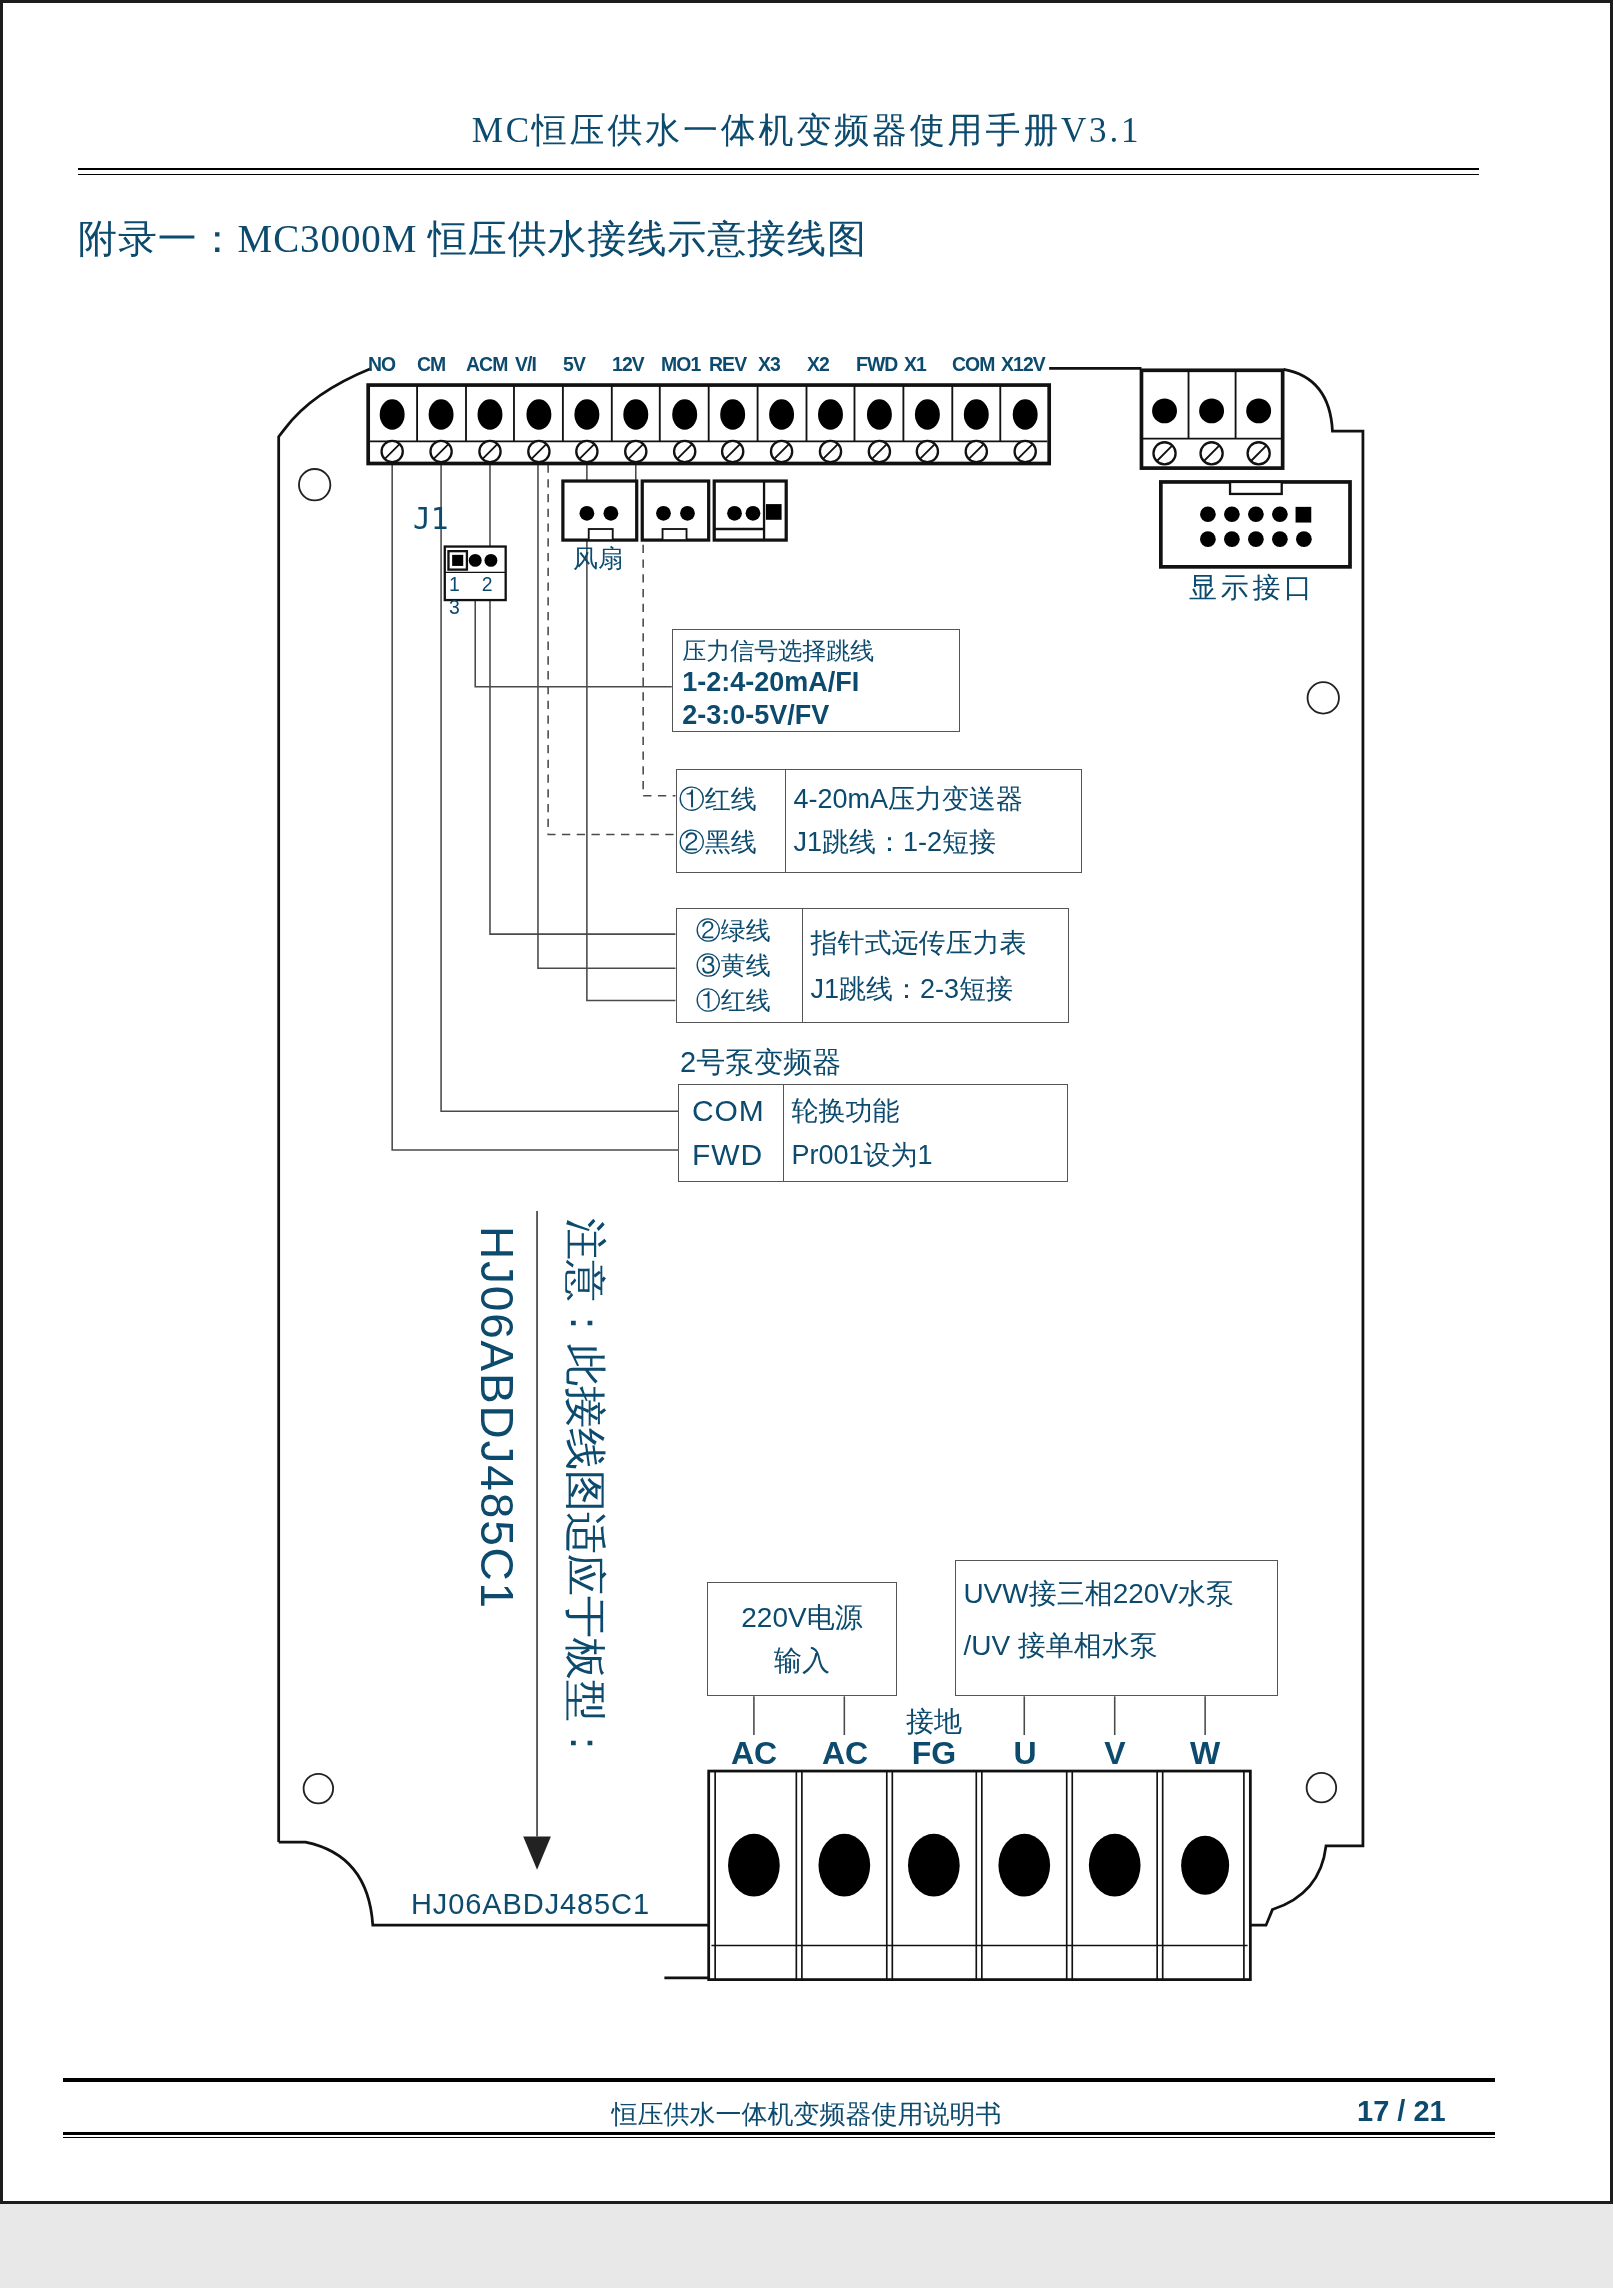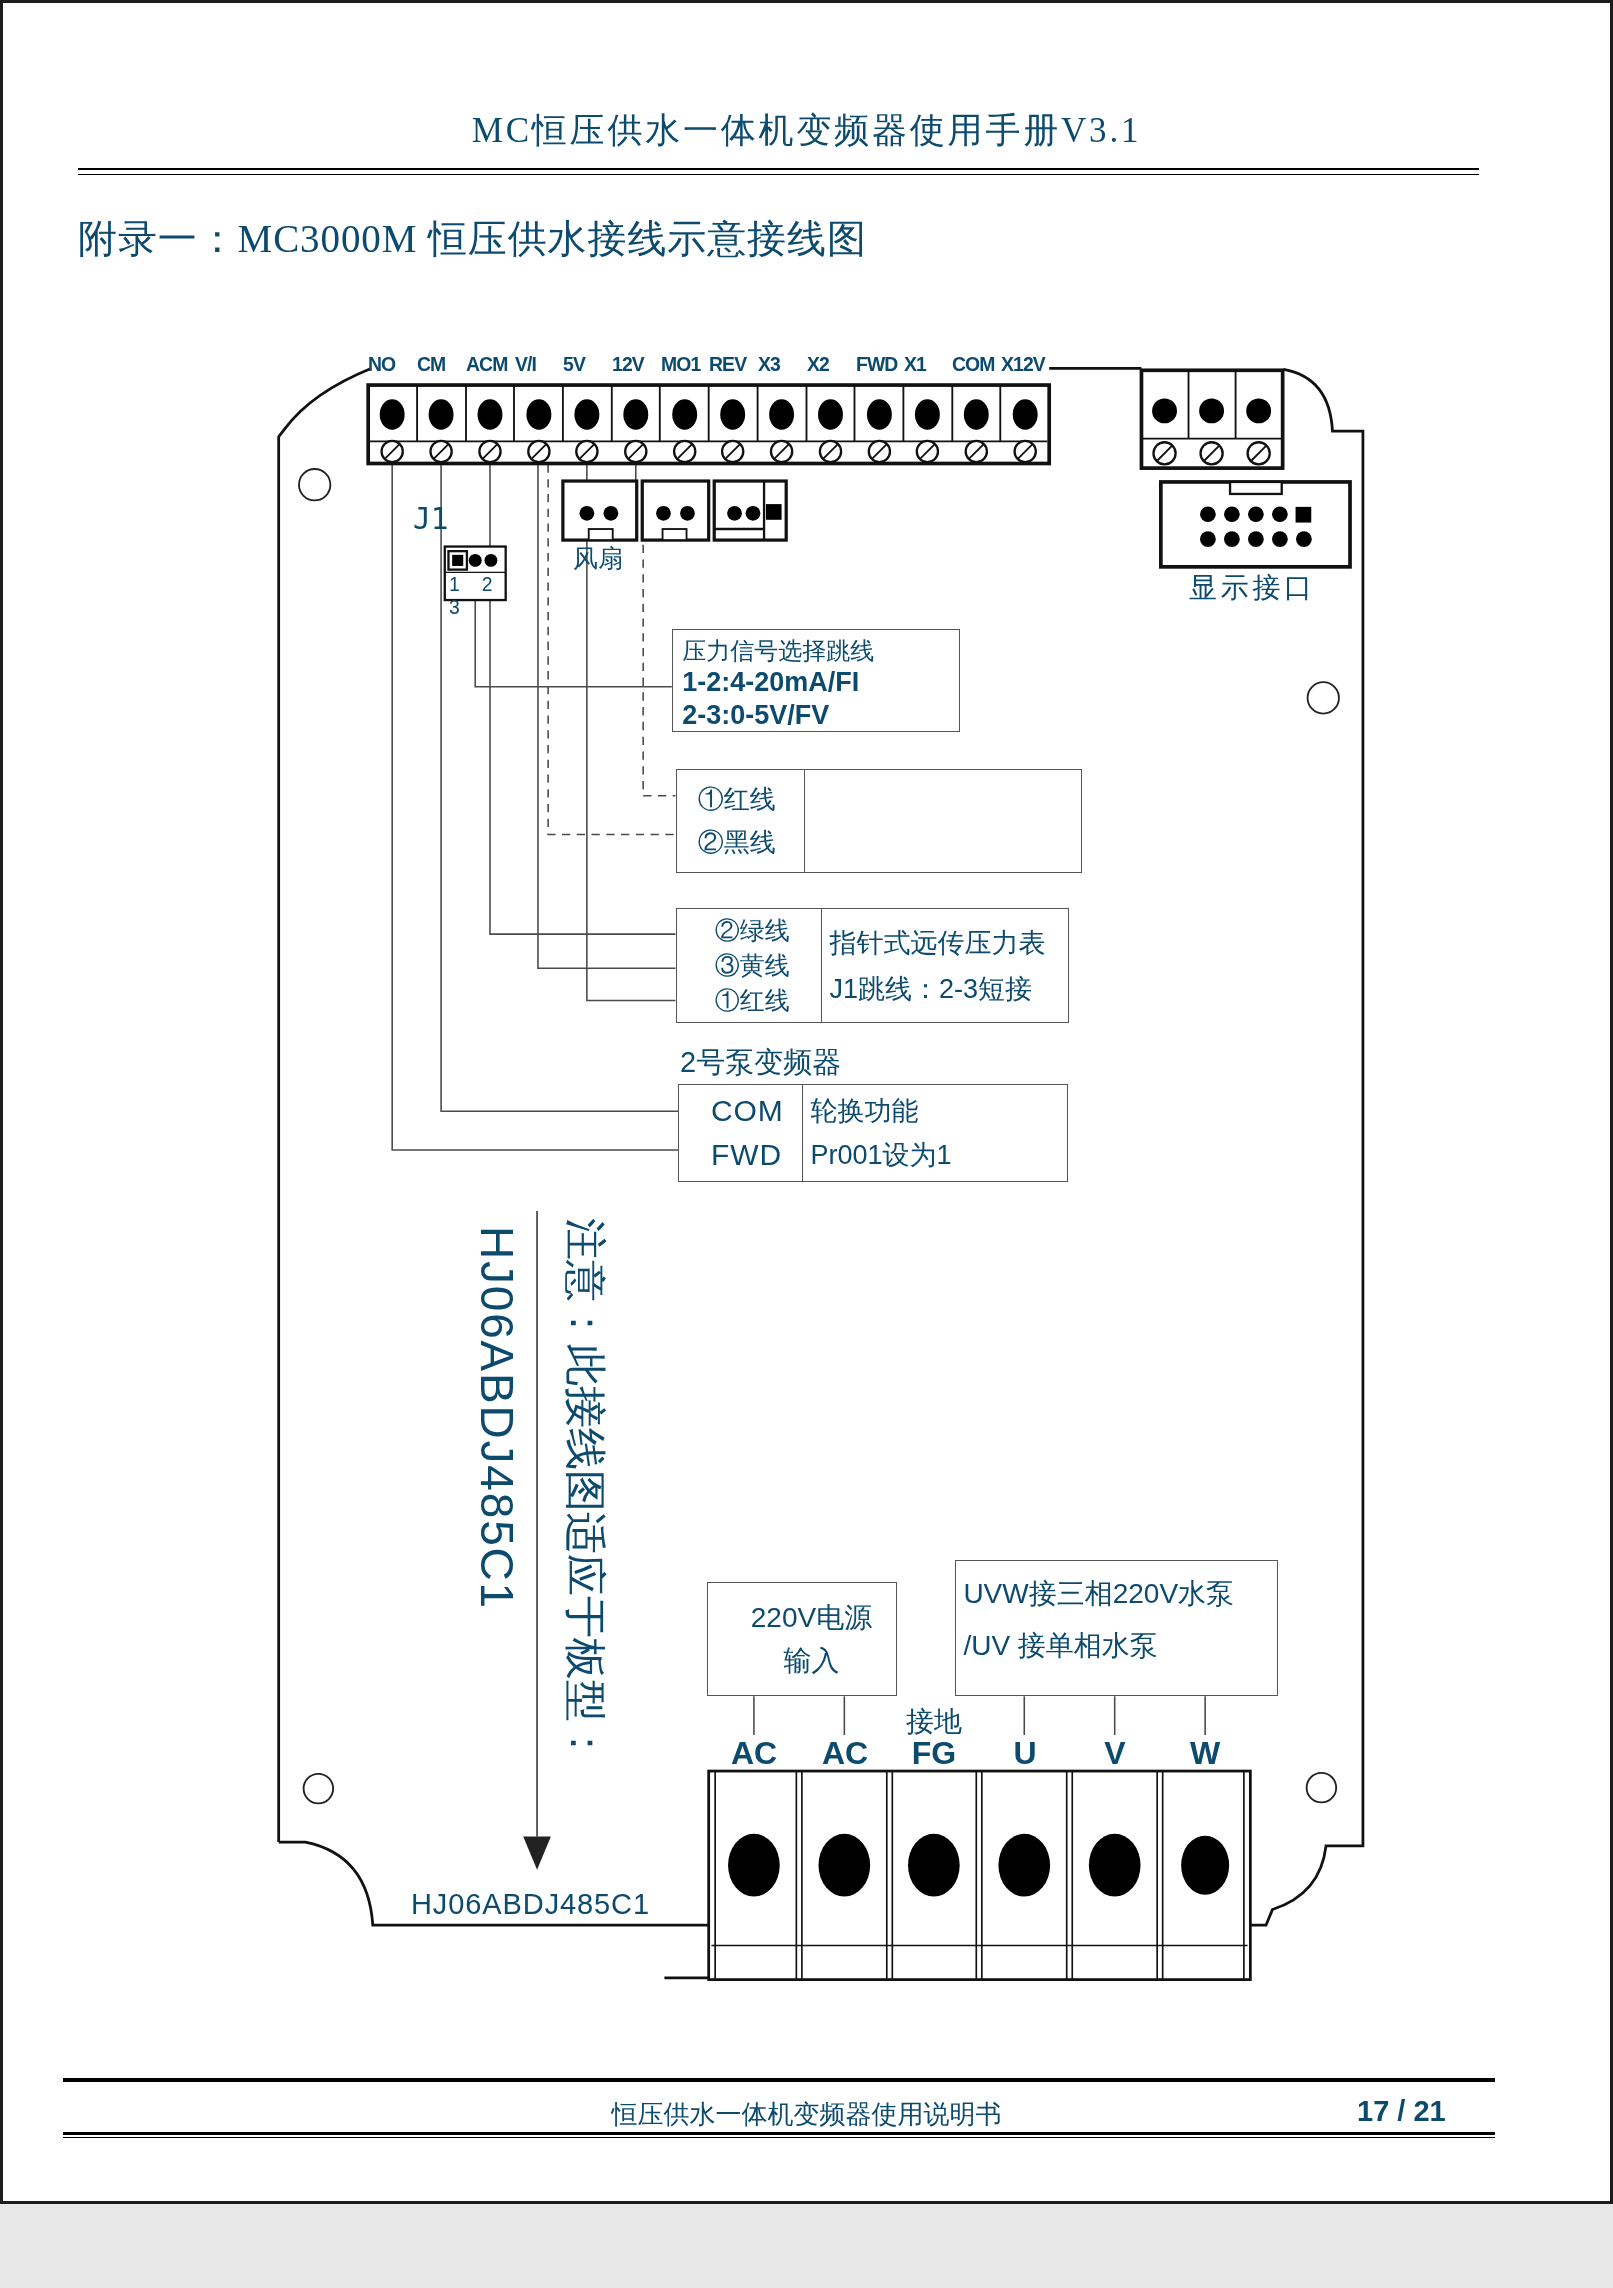--- a/index.html
+++ b/index.html
@@ -9,21 +9,21 @@
   .abs{position:absolute;}
   .hdr{top:107px;left:0;width:100%;text-align:center;font-family:"Liberation Serif",serif;
        font-size:35px;letter-spacing:2.8px;}
   .hdr-rule{top:168px;left:78px;width:1401px;height:3.7px;border-top:2.8px solid #000;border-bottom:1.8px solid #000;}
   .sec-title{top:212px;left:78px;font-family:"Liberation Serif",serif;font-size:39px;letter-spacing:0.9px;}
   .tlabel{top:353px;width:50px;text-align:left;font-size:19.4px;font-weight:bold;letter-spacing:-0.9px;}
   .j1{top:502px;left:413px;font-size:29.5px;font-family:"DejaVu Sans Mono",monospace;}
   .j1nums{top:573px;left:449px;width:55px;font-size:19.4px;letter-spacing:8.3px;}
   .fan{top:542px;left:561px;width:74px;font-size:25px;text-align:center;}
   .disp{top:569px;left:1189px;width:148px;font-size:28px;letter-spacing:3.7px;}
-  .cbox{border:1.8px solid #555;background:#fff;box-sizing:border-box;padding-left:19px;}
+  .cbox{border:1.8px solid #555;background:#fff;box-sizing:border-box;}
   .jsel{top:629px;left:672px;width:288px;height:103px;padding:5.5px 9.2px;line-height:1.25;}
   .jsel .cn{font-size:24px;}
   .jsel .ltn{font-size:27px;font-weight:600;}
   .twobox{display:flex;}
   .twobox .lcell{border-right:1.8px solid #555;box-sizing:border-box;display:flex;flex-direction:column;justify-content:center;}
   .twobox .rcell{flex:1;display:flex;flex-direction:column;justify-content:center;padding-left:7.4px;}
   .trans{top:769px;left:676px;width:406px;height:104px;}
   .trans .lcell{width:109px;font-size:26px;padding-left:1.8px;}
   .trans .lcell div{line-height:43px;}
   .trans .rcell div{font-size:27px;line-height:43px;}
@@ -237,20 +237,24 @@
     <div class="cn">压力信号选择跳线</div>
     <div class="ltn">1-2:4-20mA/FI</div>
     <div class="ltn">2-3:0-5V/FV</div>
   </div>
 
   <div class="abs cbox twobox trans">
     <div class="lcell">
       <div>①红线</div>
       <div>②黑线</div>
     </div>
+    <div class="rcell">
+      <div>4-20mA压力变送器</div>
+      <div>J1跳线：1-2短接</div>
+    </div>
   </div>
 
   <div class="abs cbox twobox gauge">
     <div class="lcell">
       <div>②绿线</div>
       <div>③黄线</div>
       <div>①红线</div>
     </div>
     <div class="rcell">
       <div>指针式远传压力表</div>

